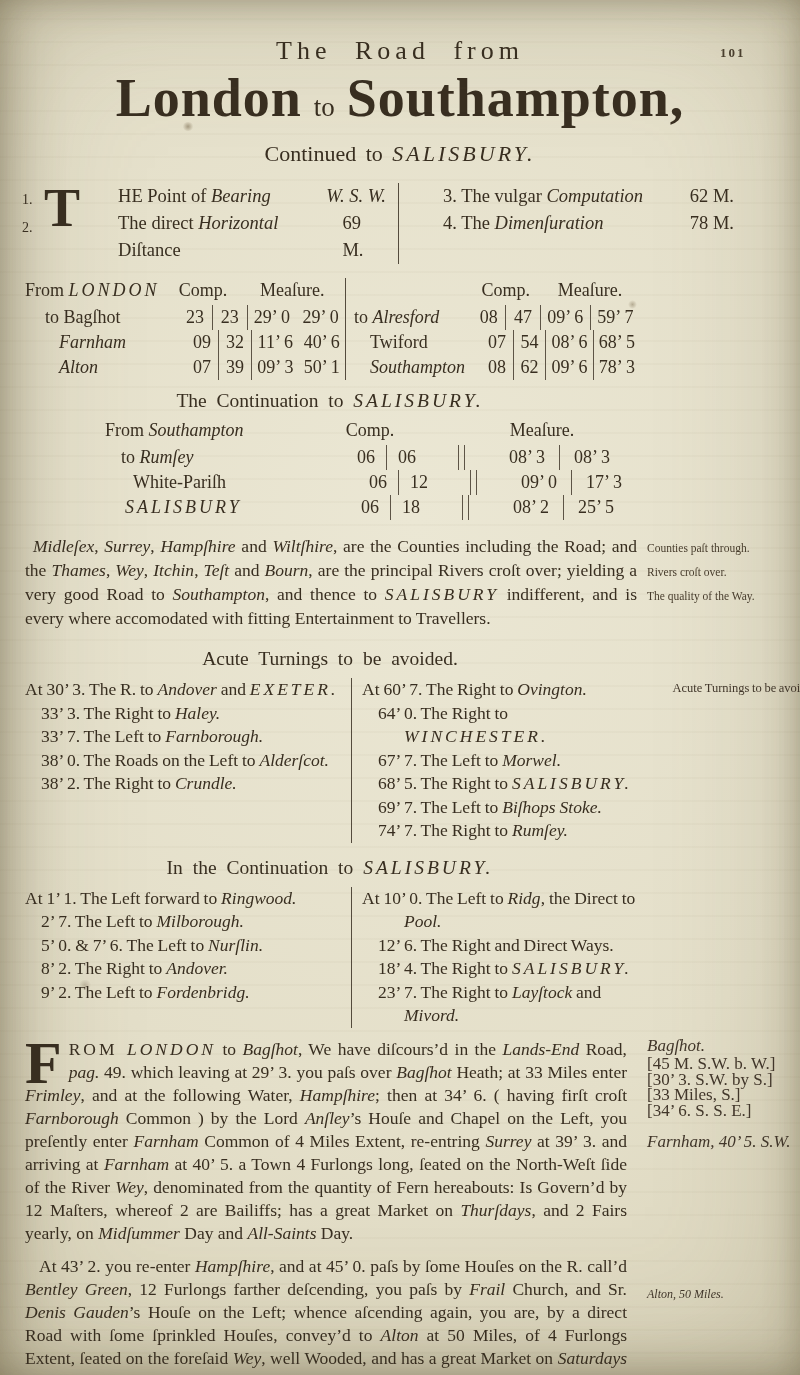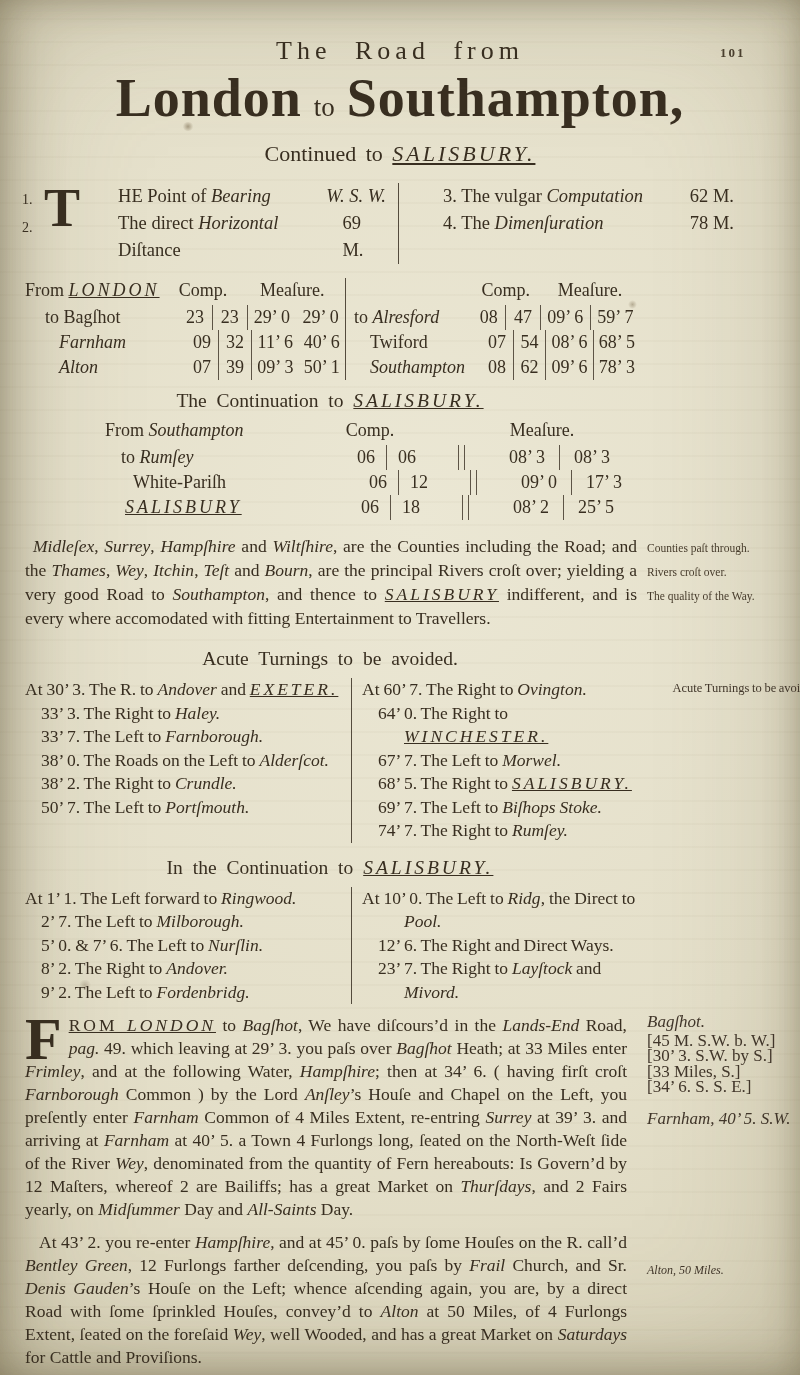--- a/index.html
+++ b/index.html
@@ -20,21 +20,21 @@
       inset 0 18px 40px -22px rgba(95,85,55,.30);
   }
   .ghost{position:absolute;inset:0;pointer-events:none;
     background:repeating-linear-gradient(0deg, transparent 0 21px, rgba(115,100,65,.035) 21px 23px);}
   .stain{position:absolute;border-radius:50%;pointer-events:none;}
   .s1{left:182px;top:122px;width:12px;height:9px;background:radial-gradient(circle,rgba(90,70,40,.45),transparent 70%);}
   .s2{left:628px;top:300px;width:9px;height:9px;background:radial-gradient(circle,rgba(90,70,40,.35),transparent 70%);}
   .s3{left:78px;top:980px;width:14px;height:10px;background:radial-gradient(circle,rgba(90,70,40,.25),transparent 70%);}
 
   .it{font-style:italic;}
-  .spc{letter-spacing:3px;text-decoration:underline;}
+  .spc{letter-spacing:3px;}
 
   .pageno{position:absolute;top:45px;left:720px;font-size:13px;letter-spacing:2px;color:#4a3f2e;font-weight:bold;}
 
   .title{padding-top:36px;text-align:center;width:760px;margin:0 auto;}
   .kicker{font-size:26px;letter-spacing:5px;word-spacing:12px;}
   .tmain{font-size:54px;line-height:60px;margin-top:2px;letter-spacing:1px;font-weight:bold;}
   .tmain .to{font-size:27px;font-weight:normal;padding:0 12px;letter-spacing:0;}
   .subtitle{font-size:22px;margin-top:4px;word-spacing:4px;}
 
   .bearing{position:relative;display:flex;margin:16px 0 0 22px;font-size:18.5px;}
@@ -261,21 +261,20 @@
 
   <h3 class="center-head h-turn">Acute Turnings to be avoided.</h3>
 
   <section class="turnings">
     <div class="t-left">
       <div class="t-item"><span>At 30’ 3. The R. to </span><span class="it">Andover</span><span> and </span><span class="it spc">EXETER.</span></div>
       <div class="t-item"><span>33’ 3. The Right to </span><span class="it">Haley.</span></div>
       <div class="t-item"><span>33’ 7. The Left to </span><span class="it">Farnborough.</span></div>
       <div class="t-item"><span>38’ 0. The Roads on the Left to </span><span class="it">Alderſcot.</span></div>
       <div class="t-item"><span>38’ 2. The Right to </span><span class="it">Crundle.</span></div>
-      <div class="t-item"><span>50’ 7. The Left to </span><span class="it">Portſmouth.</span></div>
     </div>
     <div class="t-right">
       <div class="t-item"><span>At 60’ 7. The Right to </span><span class="it">Ovington.</span></div>
       <div class="t-item"><span>64’ 0. The Right to </span><span class="it spc">WINCHESTER.</span></div>
       <div class="t-item"><span>67’ 7. The Left to </span><span class="it">Morwel.</span></div>
       <div class="t-item"><span>68’ 5. The Right to </span><span class="it spc">SALISBURY.</span></div>
       <div class="t-item"><span>69’ 7. The Left to </span><span class="it">Biſhops Stoke.</span></div>
       <div class="t-item"><span>74’ 7. The Right to </span><span class="it">Rumſey.</span></div>
     </div>
     <div class="mnote-t">Acute Turnings to be avoided.</div>
@@ -287,20 +286,21 @@
     <div class="t-left">
       <div class="t-item"><span>At 1’ 1. The Left forward to </span><span class="it">Ringwood.</span></div>
       <div class="t-item"><span>2’ 7. The Left to </span><span class="it">Milborough.</span></div>
       <div class="t-item"><span>5’ 0. &amp; 7’ 6. The Left to </span><span class="it">Nurſlin.</span></div>
       <div class="t-item"><span>8’ 2. The Right to </span><span class="it">Andover.</span></div>
       <div class="t-item"><span>9’ 2. The Left to </span><span class="it">Fordenbridg.</span></div>
     </div>
     <div class="t-right">
       <div class="t-item"><span>At 10’ 0. The Left to </span><span class="it">Ridg</span><span>, the Direct to </span><span class="it">Pool.</span></div>
       <div class="t-item"><span>12’ 6. The Right and Direct Ways.</span></div>
+      <div class="t-item"><span>18’ 4. The Right to </span><span class="it spc">SALISBURY.</span></div>
       <div class="t-item"><span>23’ 7. The Right to </span><span class="it">Layſtock</span><span> and </span><span class="it">Mivord.</span></div>
     </div>
   </section>
 
   <section class="road">
     <p class="road-p"><span class="dropcap-f">F</span><span><span class="spc">ROM </span><span class="it spc">LONDON</span><span> to </span><span class="it">Bagſhot</span><span>, We have diſcours’d in the </span><span class="it">Lands-End</span><span> Road, </span><span class="it">pag.</span><span> 49. which leaving at 29’ 3. you paſs over </span><span class="it">Bagſhot</span><span> Heath; at 33 Miles enter </span><span class="it">Frimley</span><span>, and at the following Water, </span><span class="it">Hampſhire</span><span>; then at 34’ 6. ( having firſt croſt </span><span class="it">Farnborough</span><span> Common ) by the Lord </span><span class="it">Anſley</span><span>’s Houſe and Chapel on the Left, you preſently enter </span><span class="it">Farnham</span><span> Common of 4 Miles Extent, re-entring </span><span class="it">Surrey</span><span> at 39’ 3. and arriving at </span><span class="it">Farnham</span><span> at 40’ 5. a Town 4 Furlongs long, ſeated on the North-Weſt ſide of the River </span><span class="it">Wey</span><span>, denominated from the quantity of Fern hereabouts: Is Govern’d by 12 Maſters, whereof 2 are Bailiffs; has a great Market on </span><span class="it">Thurſdays</span><span>, and 2 Fairs yearly, on </span><span class="it">Midſummer</span><span> Day and </span><span class="it">All-Saints</span><span> Day.</span></span></p>
     <div class="rmargin">
       <div class="head">Bagſhot.</div>
       <div>[45 M. S.W. b. W.]</div>
       <div>[30’ 3. S.W. by S.]</div>

